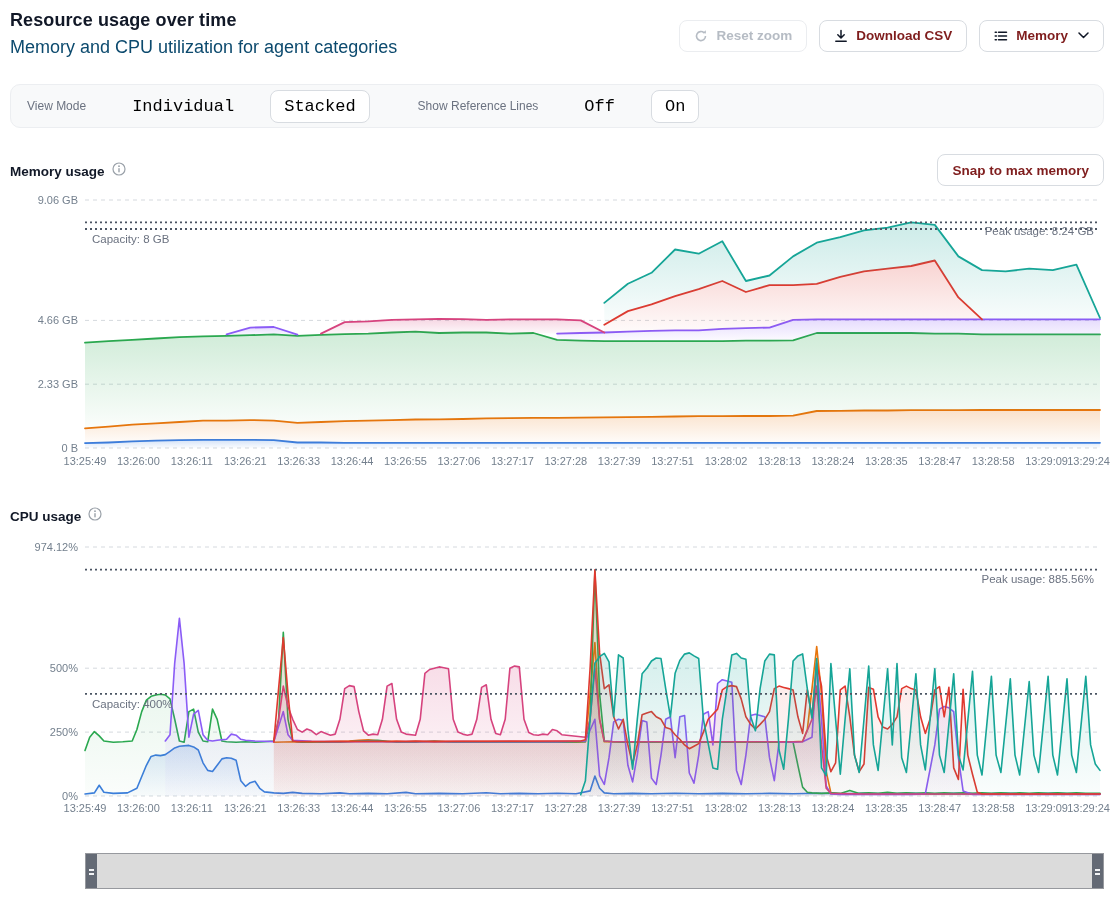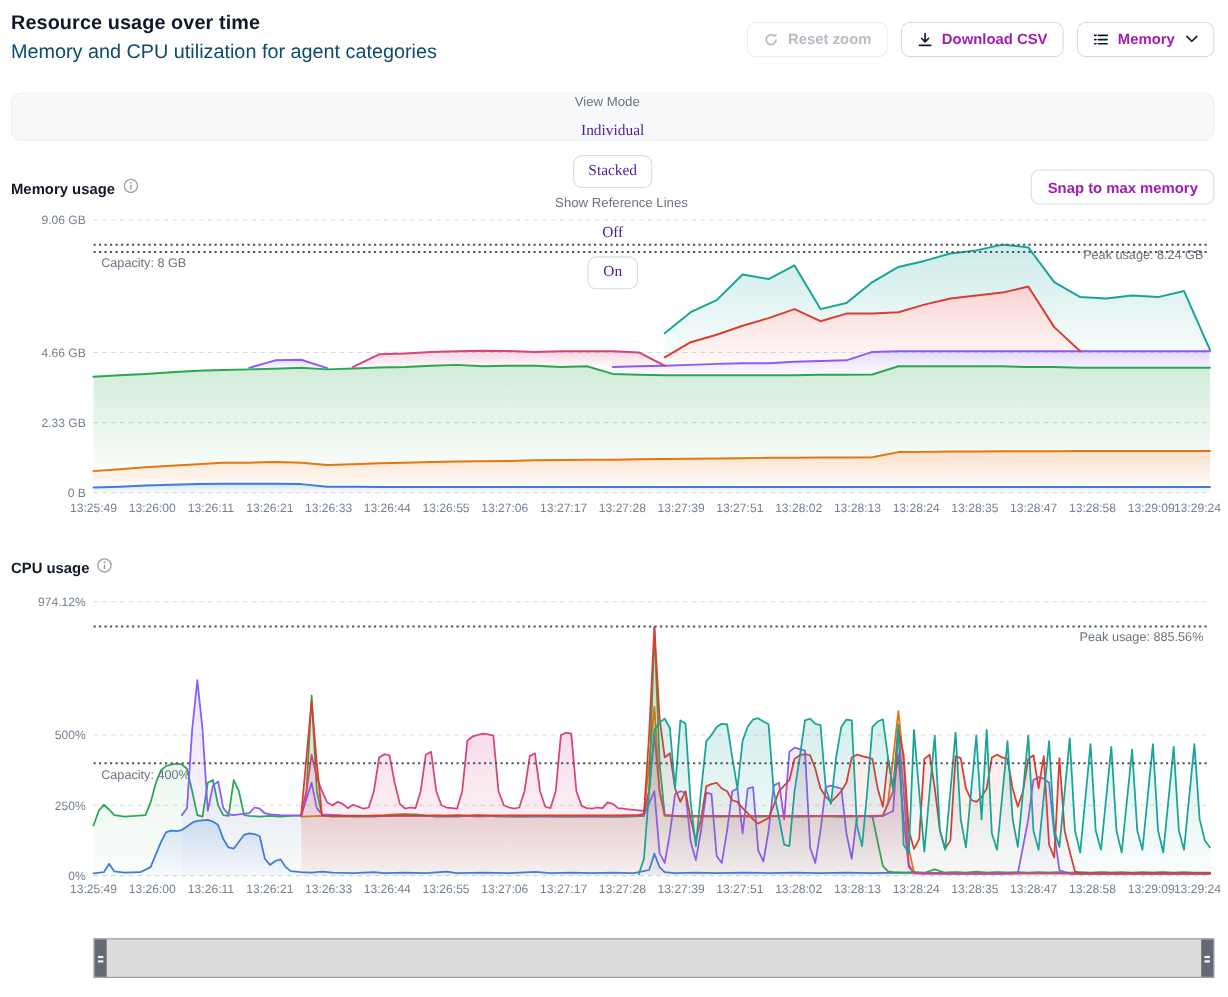--- a/index.html
+++ b/index.html
@@ -7,31 +7,31 @@
               font-family:"Liberation Sans", sans-serif; color:#111827; }
   .page { width:1116px; height:906px; position:relative; }
 
   
   .header-row { display:flex; justify-content:space-between; align-items:center; padding:10px 12px 0 10px; }
   h1 { font-size:18px; font-weight:700; letter-spacing:.1px; }
   .subtitle { font-size:18px; color:#0c4a6e; margin-top:6px; }
   .header-actions { display:flex; gap:12px; margin-top:3px; }
   .btn { display:inline-flex; align-items:center; gap:8px; height:32px; padding:0 14px;
          background:#fff; border:1px solid #d8dce1; border-radius:8px;
-         font-family:"Liberation Sans", sans-serif; font-size:13.5px; font-weight:600; color:#a21caf; cursor:pointer; }
+         font-family:"Liberation Sans", sans-serif; font-size:13.5px; font-weight:600; color:#7f1d1d; cursor:pointer; }
   .btn.disabled { color:#b6bcc4; border-color:#ebedf0; }
   .btn svg { display:block; }
   .chev { margin-left:2px; }
 
   
   .toolbar { margin:26px 12px 0 10px; height:44px; background:#f8f9fa; border:1px solid #eceef1;
-             border-radius:10px; display:flex; align-items:center; padding:0 16px; gap:6px;flex-direction:column; }
+             border-radius:10px; display:flex; align-items:center; padding:0 16px; gap:22px; }
   .tlabel { font-size:12px; color:#6b7280; margin-right:10px; }
   .opt { background:none; border:1px solid transparent; border-radius:8px; padding:6px 13px;
-         font-family:Liberation Serif, serif; font-size:14px; color:#4c1d95; cursor:pointer; }
+         font-family:Liberation Mono, monospace; font-size:17px; color:#000000; cursor:pointer; }
   .opt.selected { background:#fff; border-color:#d8dce1; }
   .gap { margin-left:26px; }
 
   
   .section-row { margin:26px 12px 0 10px; display:flex; justify-content:space-between; align-items:center; height:32px; }
   .sec-title { display:flex; align-items:flex-end; gap:7px; font-size:13.5px; font-weight:700; }
   .snap { font-weight:600; }
 
   
   svg.chart { display:block; width:1116px; margin-top:2px; }

